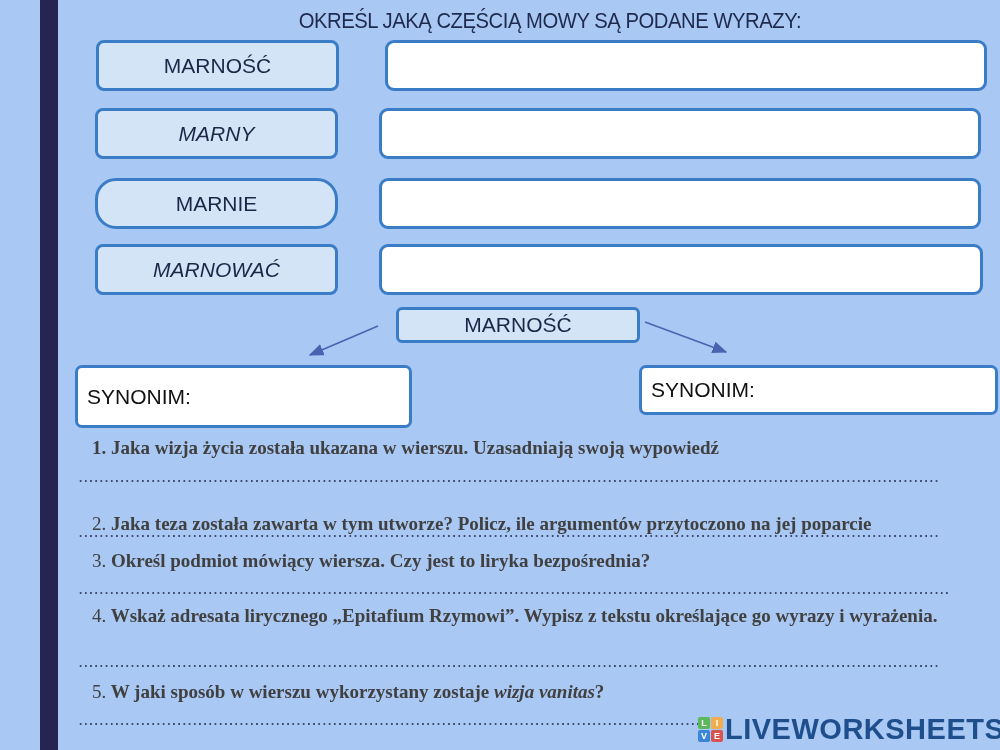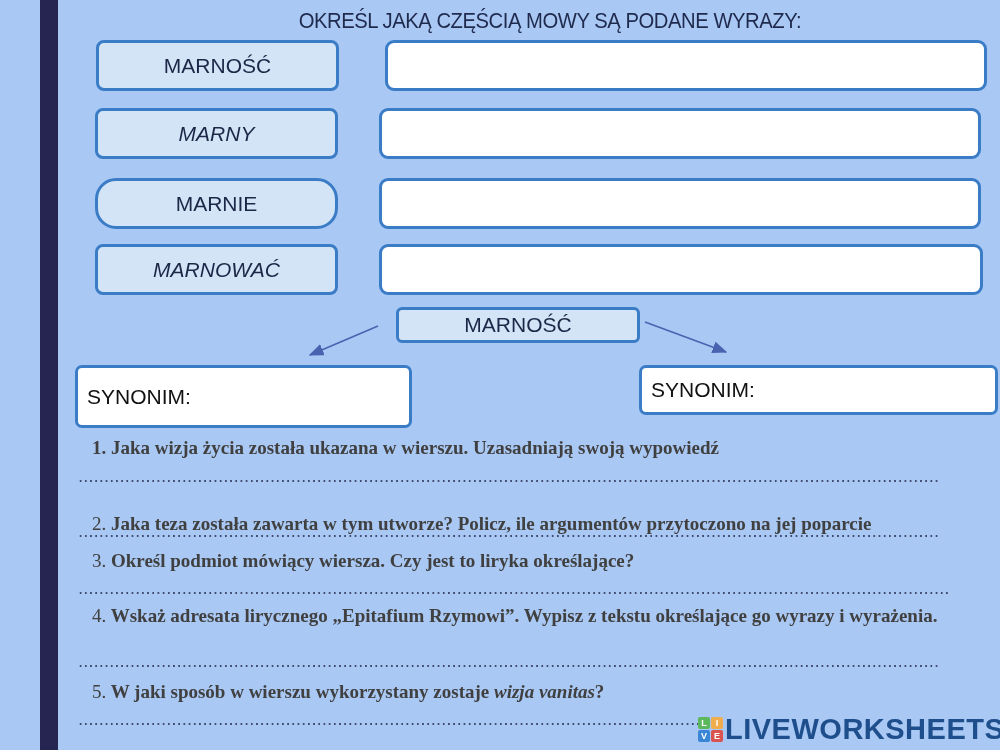--- a/index.html
+++ b/index.html
@@ -129,21 +129,21 @@
 <div class="dots" style="top:479px;"></div>
 
 <div class="q" style="top:514px;">
   <span class="num">2.</span>
   <span>Jaka teza została zawarta w tym utworze? Policz, ile argumentów przytoczono na jej poparcie</span>
 </div>
 <div class="dots" style="top:534px;"></div>
 
 <div class="q" style="top:551px;">
   <span class="num">3.</span>
-  <span>Określ podmiot mówiący wiersza. Czy jest to liryka określające?</span>
+  <span>Określ podmiot mówiący wiersza. Czy jest to liryka bezpośrednia?</span>
 </div>
 <div class="dots" style="top:591px;width:870px;"></div>
 
 <div class="q" style="top:606px;">
   <span class="num">4.</span>
   <span>Wskaż adresata lirycznego „Epitafium Rzymowi”. Wypisz z tekstu określające go wyrazy i wyrażenia.</span>
 </div>
 <div class="dots" style="top:664px;"></div>
 
 <div class="q" style="top:682px;">

